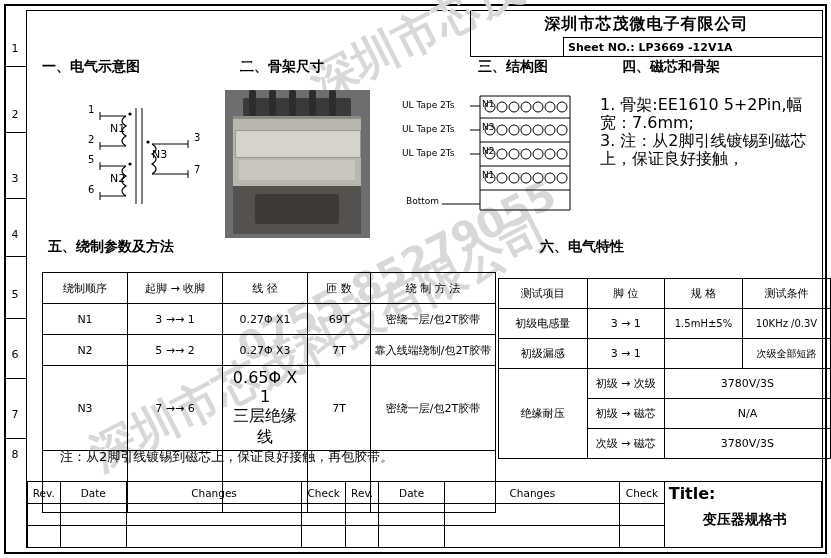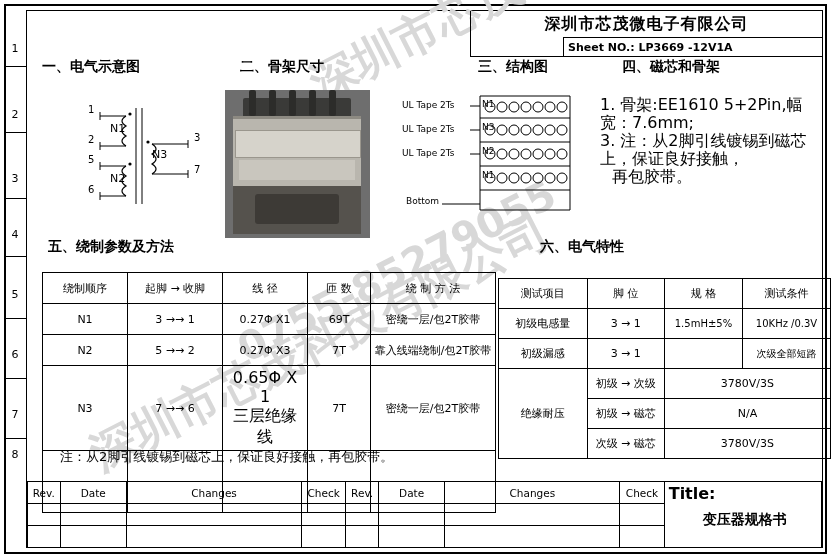--- a/index.html
+++ b/index.html
@@ -216,21 +216,20 @@
     <div class="lbl" style="left:14px;top:104px;">Bottom</div>
     <div class="lbl" style="left:90px;top:7px;">N1</div>
     <div class="lbl" style="left:90px;top:30px;">N3</div>
     <div class="lbl" style="left:90px;top:54px;">N2</div>
     <div class="lbl" style="left:90px;top:78px;">N1</div>
   </div>
 
   <div class="mag">
     <div>1. 骨架:EE1610  5+2Pin,幅宽：7.6mm;</div>
     <div>3. 注：从2脚引线镀锡到磁芯上，保证良好接触，</div>
-    <div style="padding-left:12px;">再包胶带。</div>
   </div>
 
   <table class="tbl tblA">
     <tbody>
         <tr>
       <td style="width:78px;">绕制顺序</td>
       <td style="width:88px;">起脚 → 收脚</td>
       <td style="width:78px;">线 径</td>
       <td style="width:56px;">匝 数</td>
       <td style="width:118px;margin-top:28px;">绕 制 方 法</td>

